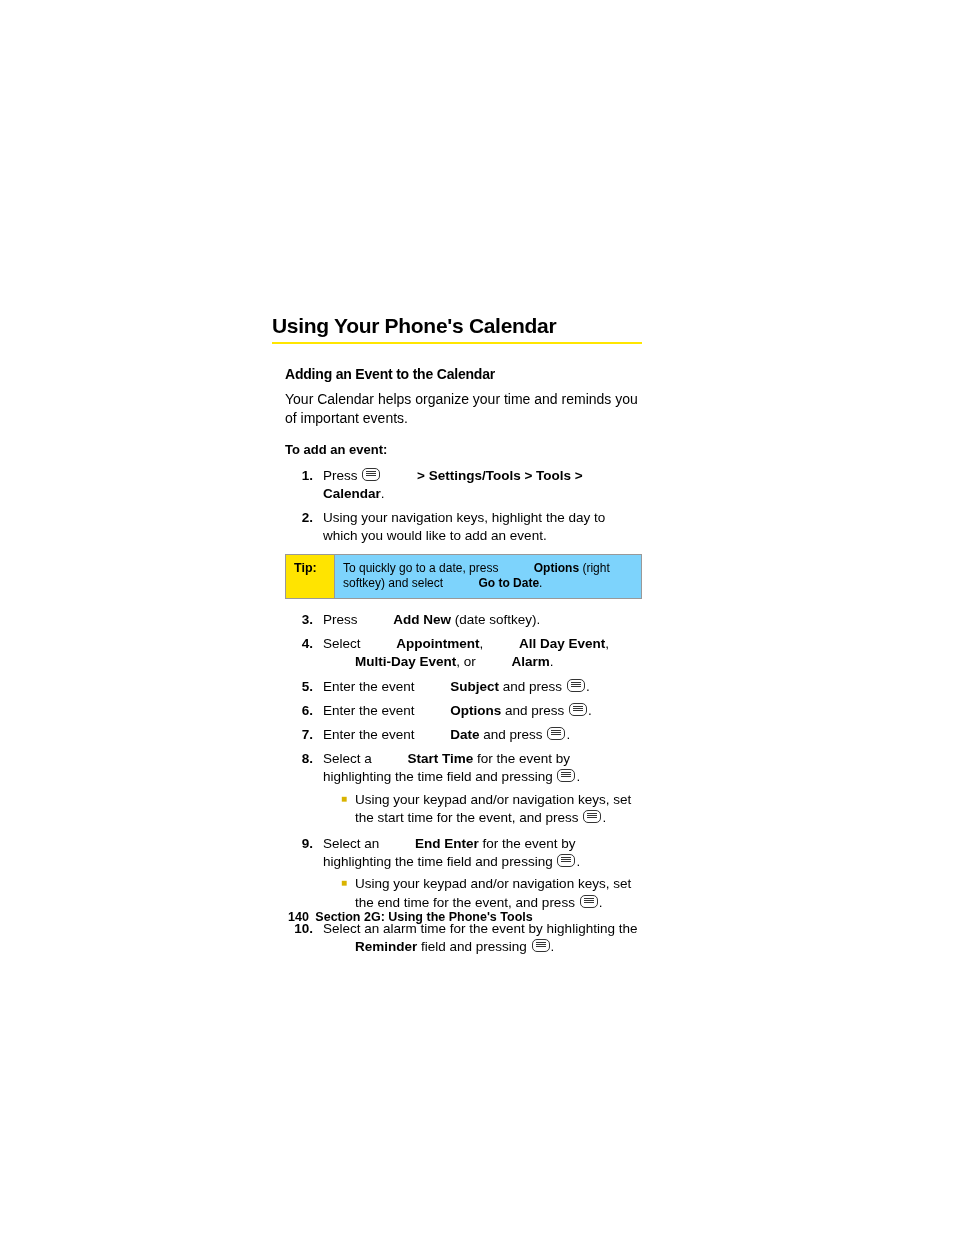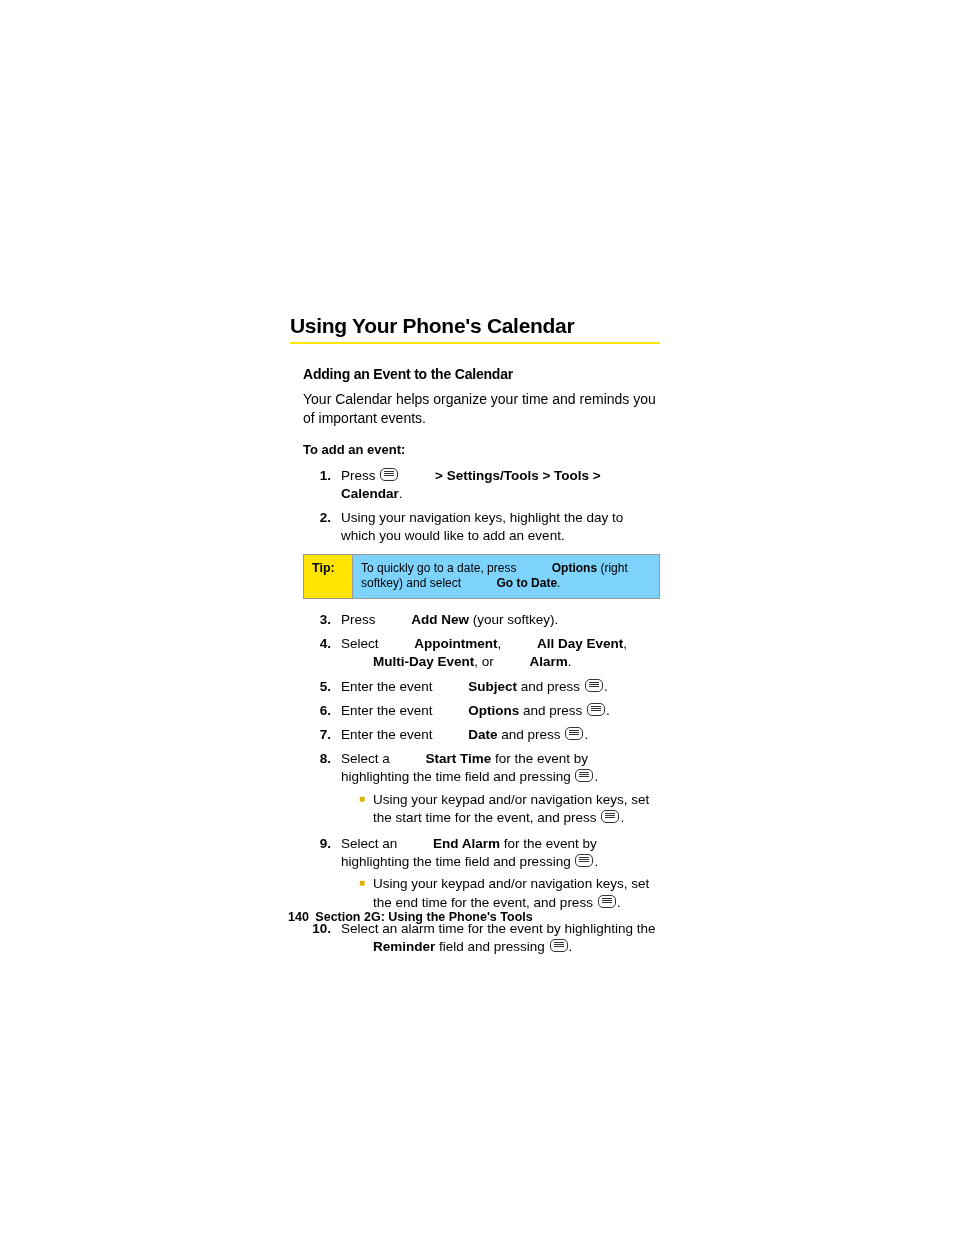--- a/index.html
+++ b/index.html
@@ -7,21 +7,21 @@
     padding: 0;
     background: #ffffff;
     font-family: Georgia, 'Times New Roman', serif;
     color: #000;
     width: 954px;
     height: 1235px;
     position: relative;
   }
   .page {
     position: absolute;
-    left: 290px;
+    left: 272px;
     top: 314px;
     width: 370px;
   }
   h1 {
     font-size: 21px;
     font-weight: bold;
     margin: 0 0 4px 0;
     font-family: 'Segoe UI', Arial, sans-serif;
     letter-spacing: -0.3px;
   }
@@ -166,21 +166,21 @@
     <div class="label">Tip:</div>
     <div class="content">
       <span>To quickly go to a date, press </span><span class="b">Options</span><span> (right softkey) and select </span><span class="b">Go to Date</span><span>.</span>
     </div>
   </div>
 
   <ol class="steps">
     <li>
       <span class="num">3.</span>
       <span class="body">
-        <span>Press </span><span class="b">Add New</span><span> (your softkey).</span>
+        <span>Press </span><span class="b">Add New</span><span> (date softkey).</span>
       </span>
     </li>
     <li>
       <span class="num">4.</span>
       <span class="body">
         <span>Select </span><span class="b">Appointment</span><span>, </span><span class="b">All Day Event</span><span>, </span><span class="b">Multi-Day Event</span><span>, or </span><span class="b">Alarm</span><span>.</span>
       </span>
     </li>
     <li>
       <span class="num">5.</span>
@@ -208,21 +208,21 @@
           <span class="bullet">■</span>
           <span class="subbody">
             <span>Using your keypad and/or navigation keys, set the start time for the event, and press </span><span class="menu-icon"></span><span>.</span>
           </span>
         </div>
       </span>
     </li>
     <li>
       <span class="num">9.</span>
       <span class="body">
-        <span>Select an </span><span class="b">End Alarm</span><span> for the event by highlighting the time field and pressing </span><span class="menu-icon"></span><span>.</span>
+        <span>Select an </span><span class="b">End Enter</span><span> for the event by highlighting the time field and pressing </span><span class="menu-icon"></span><span>.</span>
         <div class="sub">
           <span class="bullet">■</span>
           <span class="subbody">
             <span>Using your keypad and/or navigation keys, set the end time for the event, and press </span><span class="menu-icon"></span><span>.</span>
           </span>
         </div>
       </span>
     </li>
     <li>
       <span class="num">10.</span>

